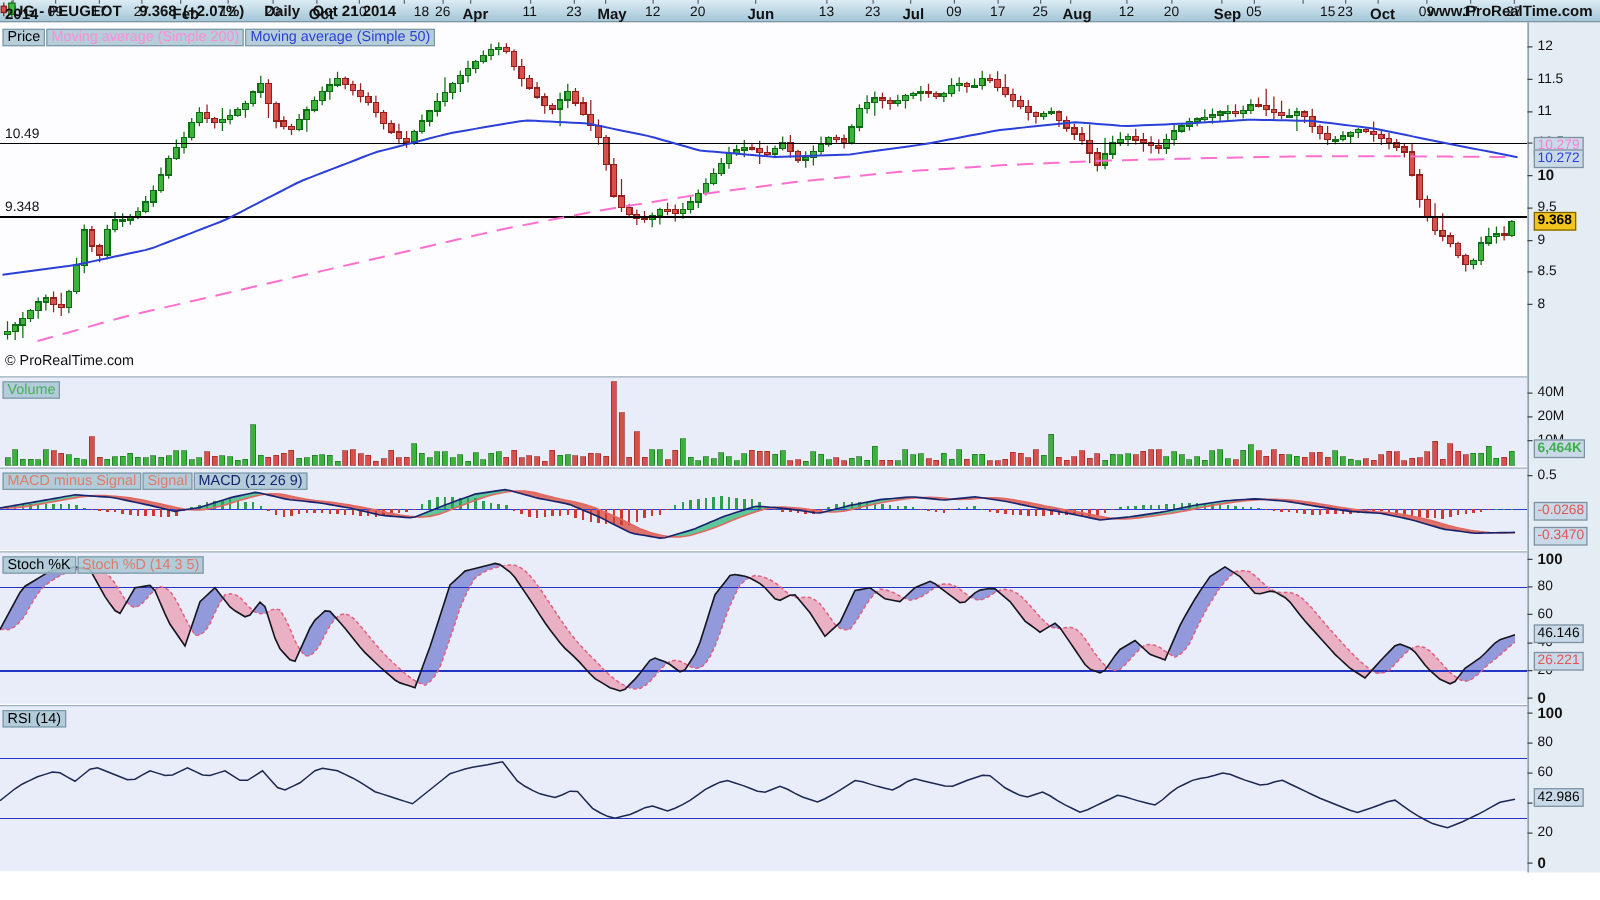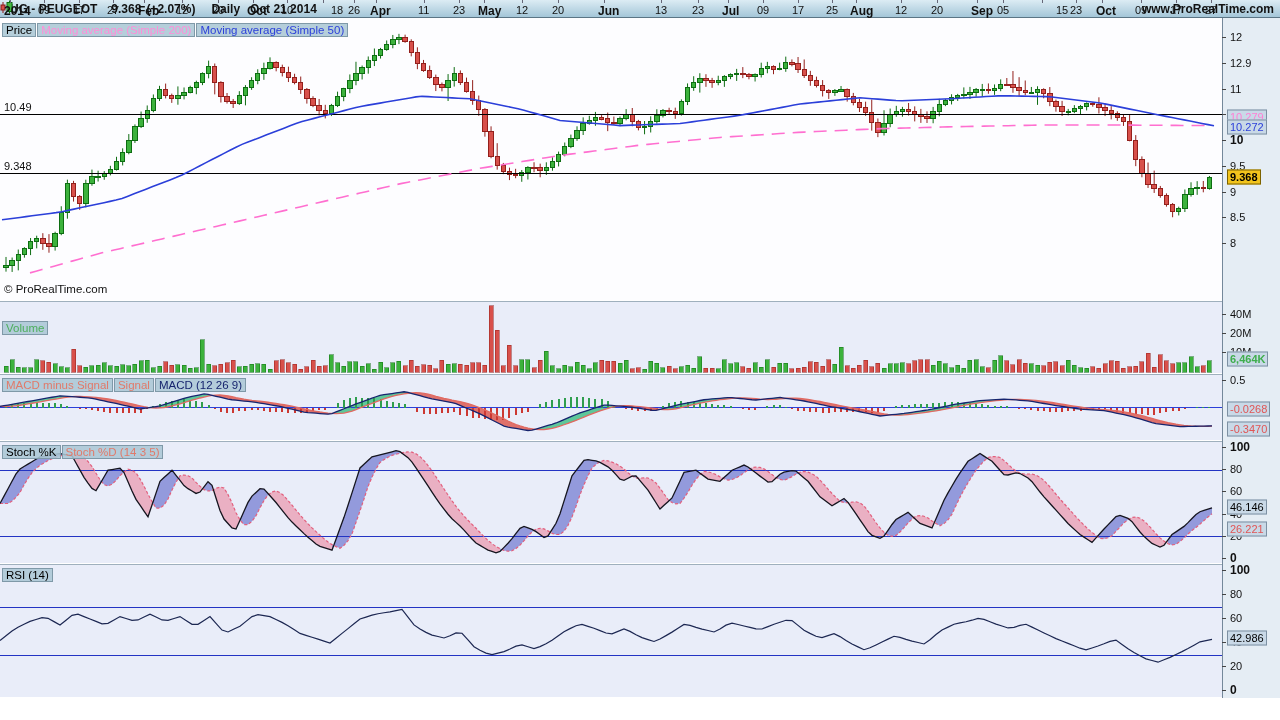--- a/index.html
+++ b/index.html
@@ -969,21 +969,21 @@
     <span class="dlabel" style="left: 1135px;">09</span>
     <div class="dtick" style="left: 1176px;"></div>
     <span class="dlabel" style="left: 1170px;">17</span>
     <div class="dtick" style="left: 1211px;"></div>
     <span class="dlabel" style="left: 1205px;">27</span>
   </div>
 <div id="overlay">
     <div class="tickmark" style="top: 37px;"></div>
     <div class="tick" style="top: 37px;">12</div>
     <div class="tickmark" style="top: 63px;"></div>
-    <div class="tick" style="top: 62.75px;">12.9</div>
+    <div class="tick" style="top: 62.75px;">11.5</div>
     <div class="tickmark" style="top: 89px;"></div>
     <div class="tick" style="top: 88.5px;">11</div>
     <div class="tickmark" style="top: 114px;"></div>
     <div class="tick" style="top: 114.25px;">10.5</div>
     <div class="tickmark" style="top: 140px;"></div>
     <div class="tick b" style="top: 140px;">10</div>
     <div class="tickmark" style="top: 166px;"></div>
     <div class="tick" style="top: 165.75px;">9.5</div>
     <div class="tickmark" style="top: 192px;"></div>
     <div class="tick" style="top: 191.5px;">9</div>
@@ -1030,16 +1030,16 @@
     <div class="tickmark" style="top: 666px;"></div>
     <div class="tick" style="top: 666px;">20</div>
     <div class="tickmark" style="top: 690px;"></div>
     <div class="tick b" style="top: 690px;">0</div>
     <div class="badge badge-dark" style="top: 638.417px;">42.986</div>
   </div>
 
 <div class="chiprow" style="top: 20px;"><span class="chip" style="color: rgb(0, 0, 0);">Price</span><span class="chip" style="color: rgb(255, 141, 216); text-align: center;">Moving average (Simple 200)</span><span class="chip" style="color: rgb(43, 63, 217);">Moving average (Simple 50)</span></div>
 <div class="lvl-label" style="left: 4px; top: 100.765px;">10.49</div>
 <div class="lvl-label" style="left: 4px; top: 159.578px;">9.348</div>
-<div class="chiprow" style="top: 318px; text-align: right;"><span class="chip" style="color: rgb(76, 174, 92);">Volume</span></div>
+<div class="chiprow" style="top: 302px; text-align: right;"><span class="chip" style="color: rgb(76, 174, 92);">Volume</span></div>
 <div class="chiprow" style="top: 375px;"><span class="chip" style="color: rgb(224, 122, 106);">MACD minus Signal</span><span class="chip" style="color: rgb(224, 122, 106); text-align: center;">Signal</span><span class="chip" style="color: rgb(22, 36, 110);">MACD (12 26 9)</span></div>
 <div class="chiprow" style="top: 442px;"><span class="chip" style="color: rgb(0, 0, 0);">Stoch %K</span><span class="chip" style="color: rgb(224, 122, 106);">Stoch %D (14 3 5)</span></div>
 <div class="chiprow" style="top: 565px;"><span class="chip" style="color: rgb(0, 0, 0);">RSI (14)</span></div>
 
 </body></html>

